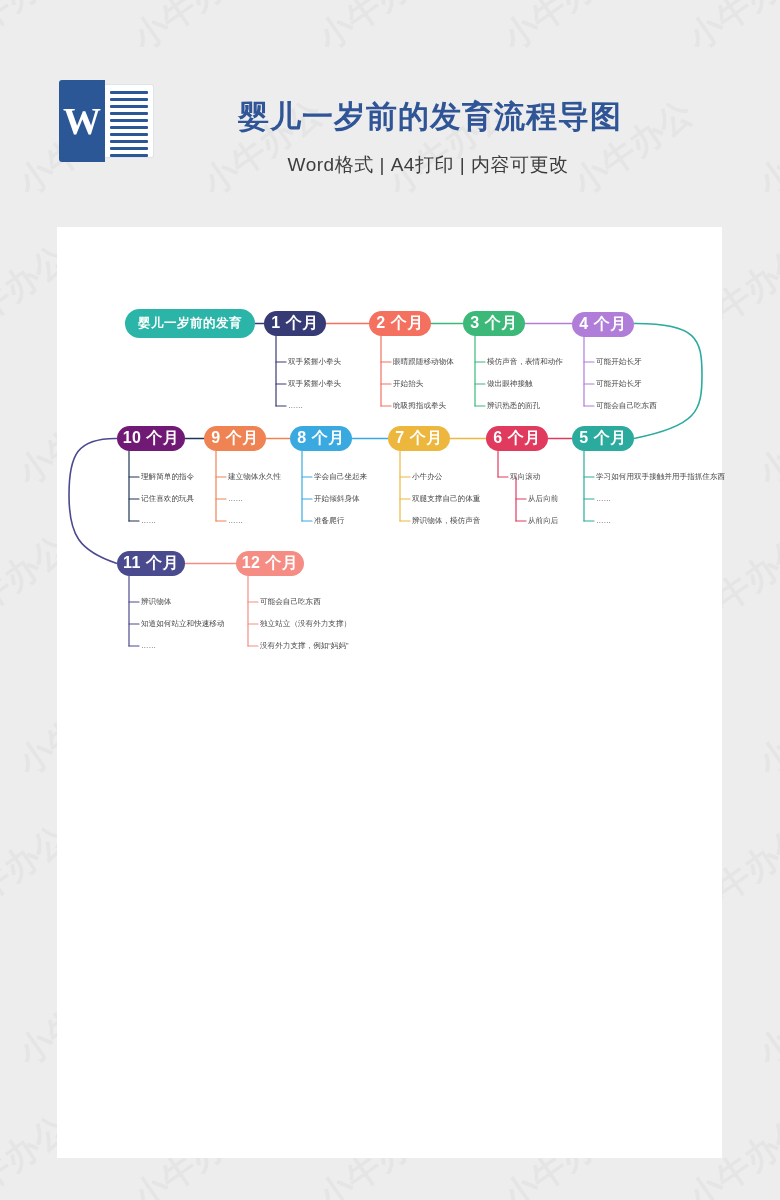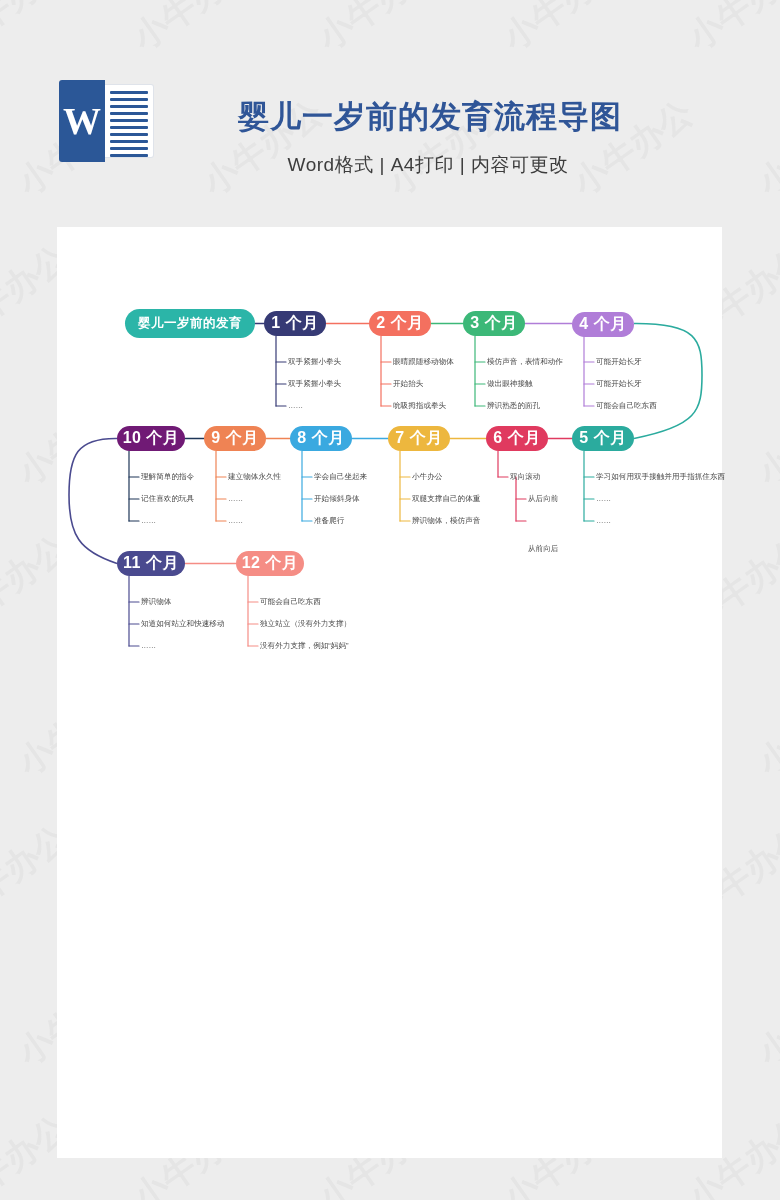--- a/index.html
+++ b/index.html
@@ -210,21 +210,21 @@
       <div class="leaf" style="left: 430px; top: 152px;">做出眼神接触</div>
       <div class="leaf" style="left: 430px; top: 174px;">辨识熟悉的面孔</div>
       <div class="leaf" style="left: 539px; top: 130px;">可能开始长牙</div>
       <div class="leaf" style="left: 539px; top: 152px;">可能开始长牙</div>
       <div class="leaf" style="left: 539px; top: 174px;">可能会自己吃东西</div>
       <div class="leaf" style="left: 539px; top: 245px;">学习如何用双手接触并用手指抓住东西</div>
       <div class="leaf" style="left: 539px; top: 267px;">……</div>
       <div class="leaf" style="left: 539px; top: 289px;">……</div>
       <div class="leaf" style="left: 453px; top: 245px;">双向滚动</div>
       <div class="leaf sub" style="left: 471px; top: 267px;">从后向前</div>
-      <div class="leaf sub" style="left: 471px; top: 289px; margin-top: 28px;">从前向后</div>
+      <div class="leaf sub" style="left: 471px; top: 289px;">从前向后</div>
       <div class="leaf" style="left: 355px; top: 245px;">小牛办公</div>
       <div class="leaf" style="left: 355px; top: 267px;">双腿支撑自己的体重</div>
       <div class="leaf" style="left: 355px; top: 289px;">辨识物体，模仿声音</div>
       <div class="leaf" style="left: 257px; top: 245px;">学会自己坐起来</div>
       <div class="leaf" style="left: 257px; top: 267px;">开始倾斜身体</div>
       <div class="leaf" style="left: 257px; top: 289px;">准备爬行</div>
       <div class="leaf" style="left: 171px; top: 245px;">建立物体永久性</div>
       <div class="leaf" style="left: 171px; top: 267px;">……</div>
       <div class="leaf" style="left: 171px; top: 289px;">……</div>
       <div class="leaf" style="left: 84px; top: 245px;">理解简单的指令</div>

